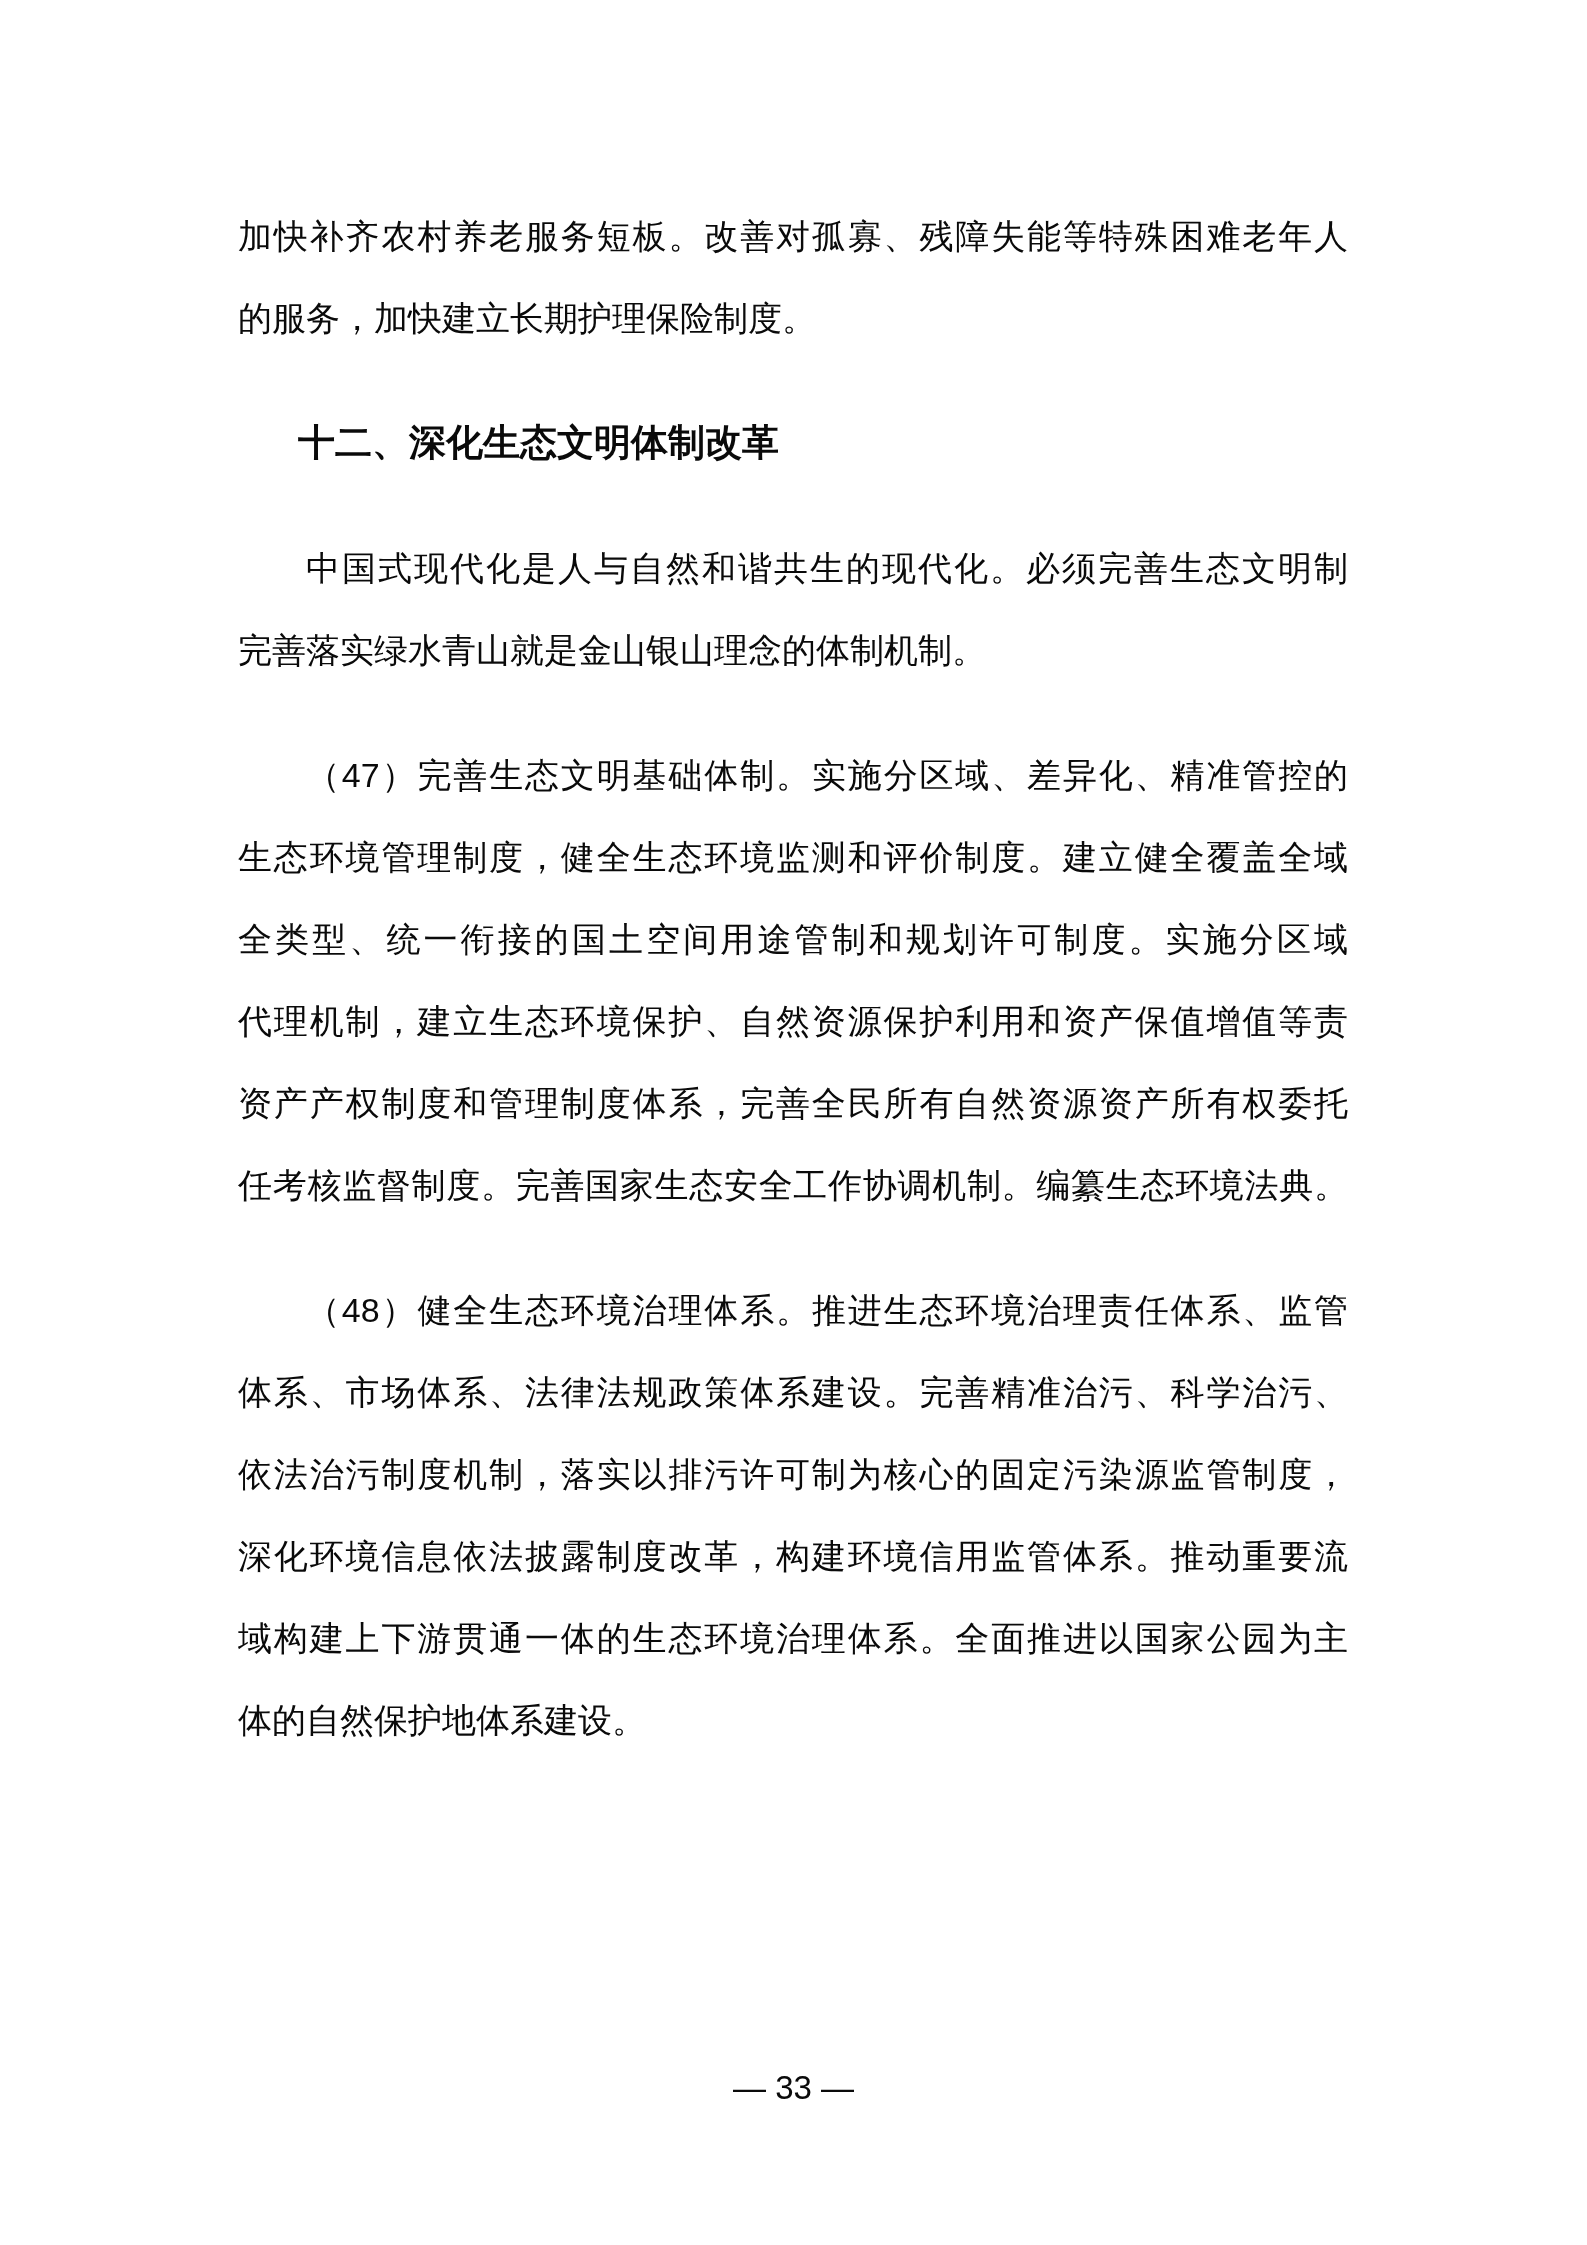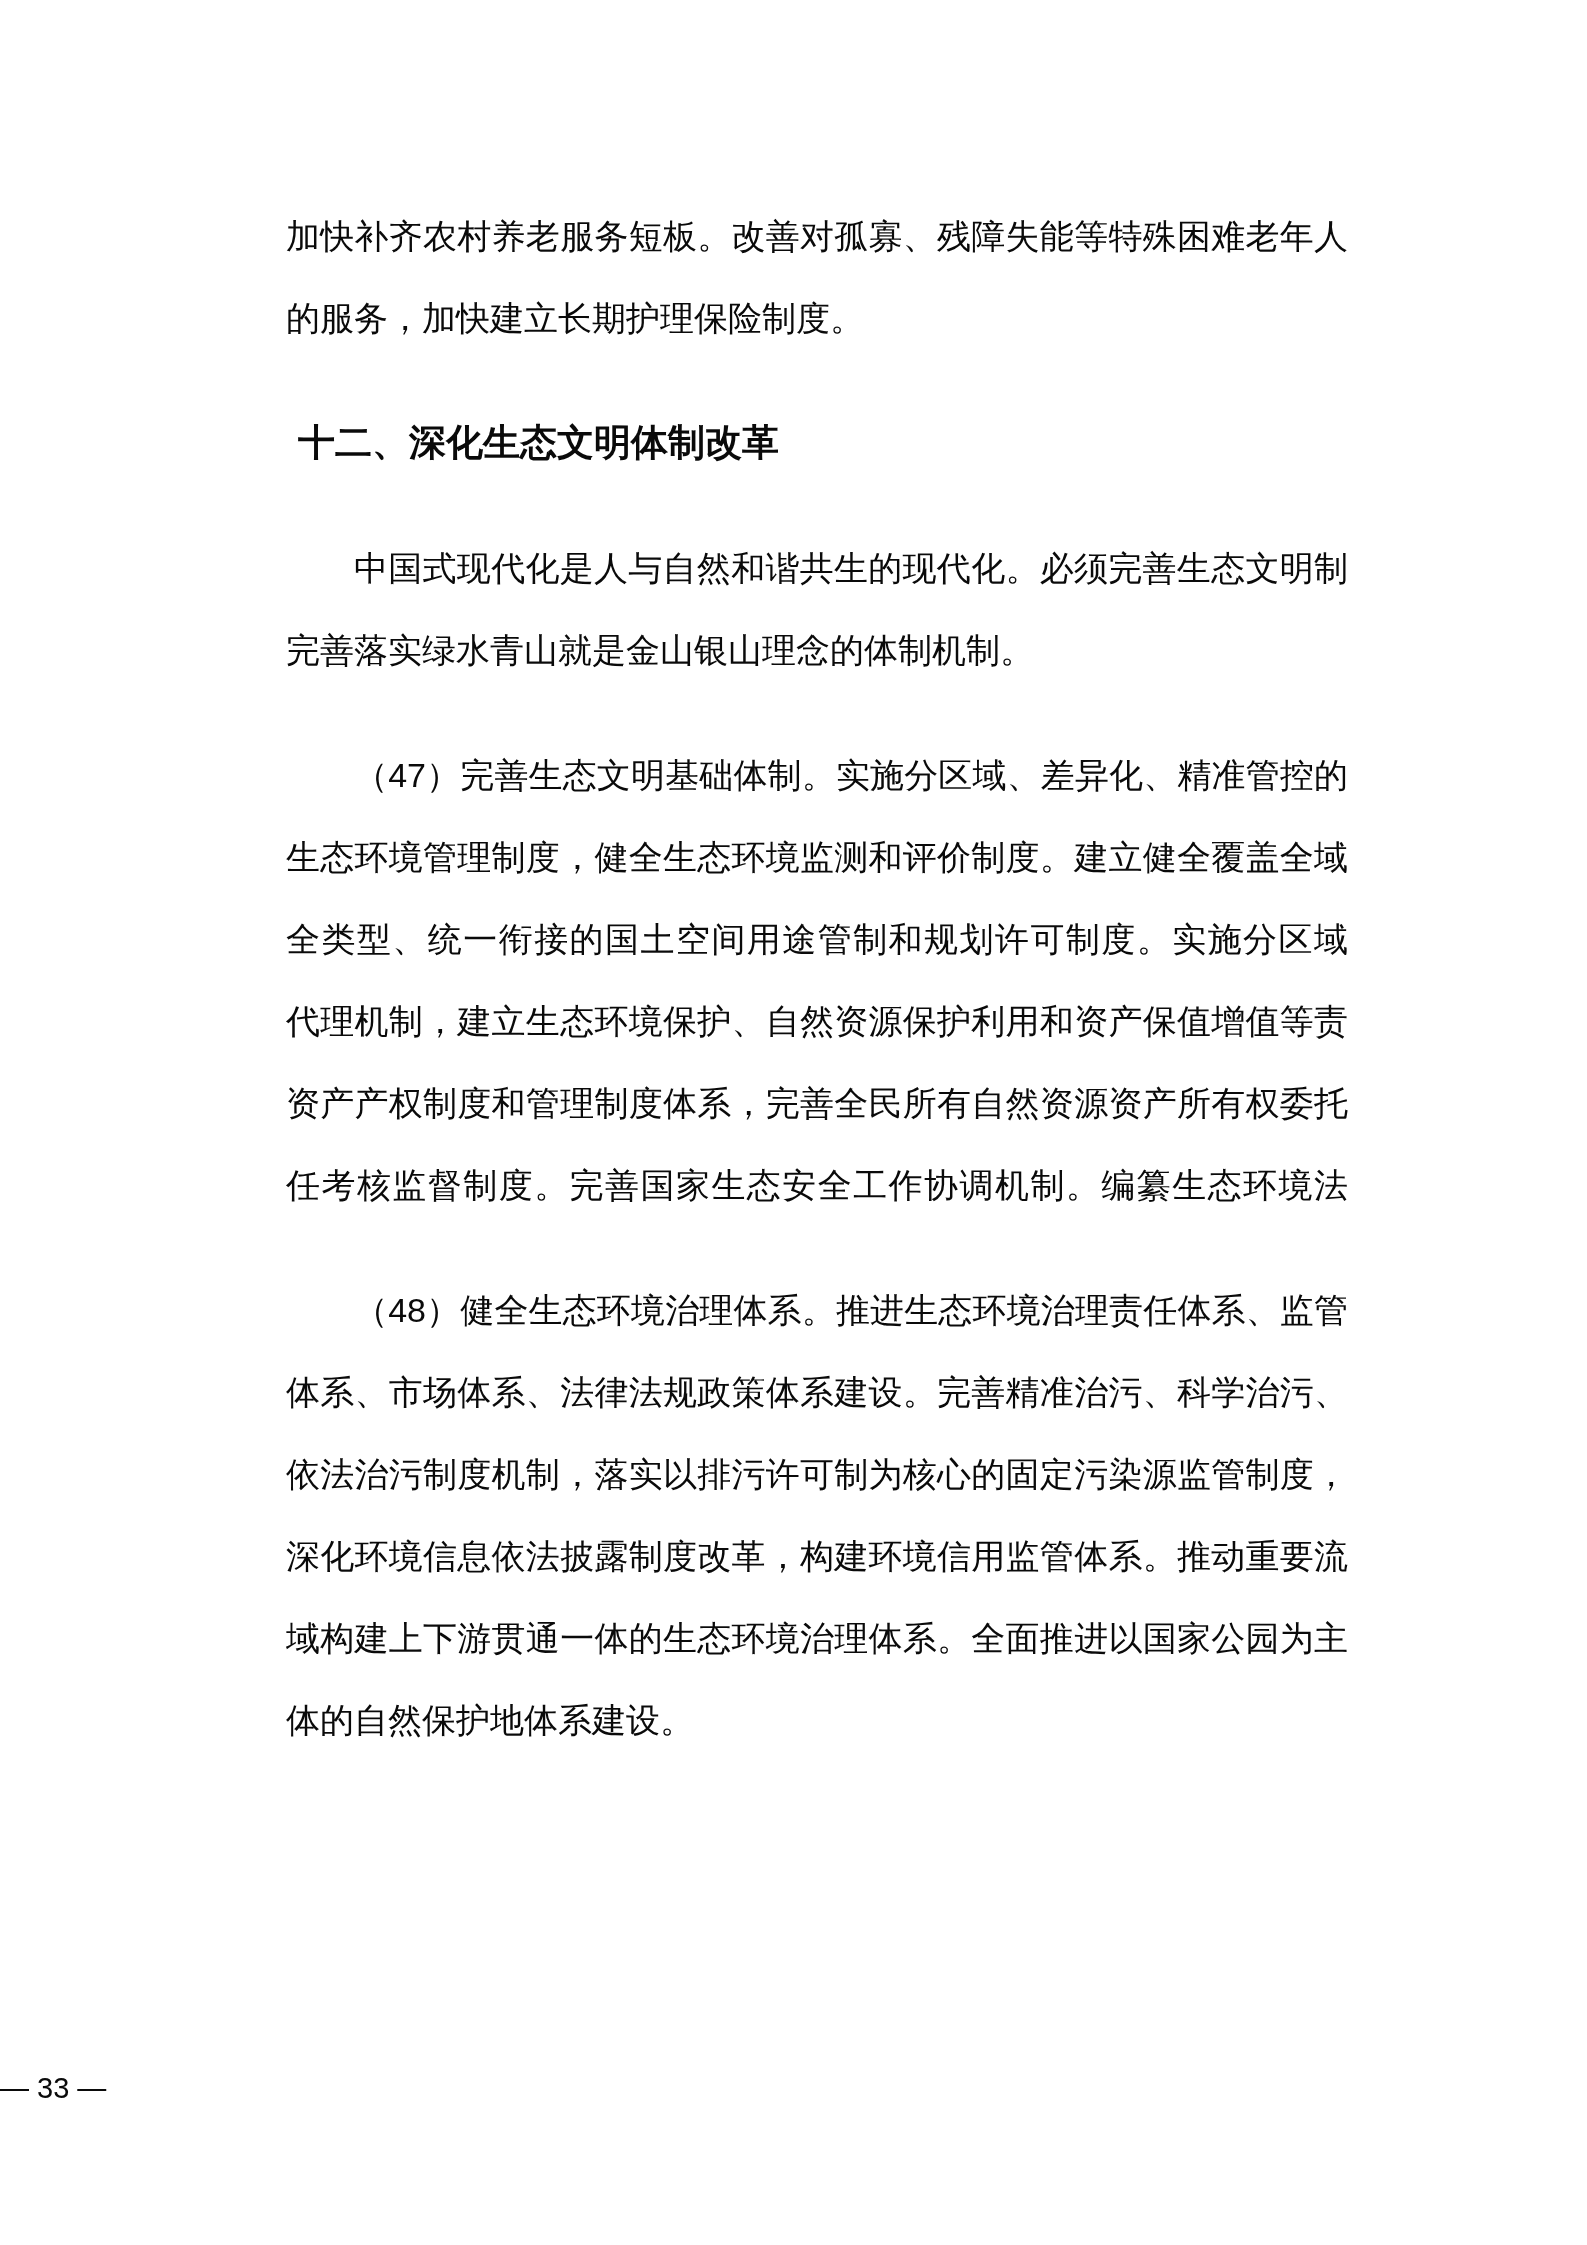--- a/index.html
+++ b/index.html
@@ -18,41 +18,41 @@
     top: 195px;
     width: 1110px;
     font-size: 34px;
   }
   .line {
     height: 82px;
     line-height: 82px;
     text-align: justify;
     text-align-last: justify;
     overflow: hidden;
-    margin-left: 48px;
   }
   .line.last { text-align-last: left; }
   .line.first { text-indent: 68px; }
   .block { margin-top: 43px; }
   .heading {
     margin: 43px 0 0 0;
     height: 82px;
     line-height: 82px;
     font-size: 37px;
     font-weight: bold;
     text-indent: 60px;
   }
   .footer {
     position: absolute;
     left: 0;
     top: 2068px;
     width: 100%;
     height: 40px;
     line-height: 40px;
-    font-size: 29px;
+    text-align: center;
+    font-size: 33px;
     color: #0a0a0a;
   }
 </style>
 </head>
 <body>
 
 <div class="page">
   <div class="doc">
 
     <div class="para">

